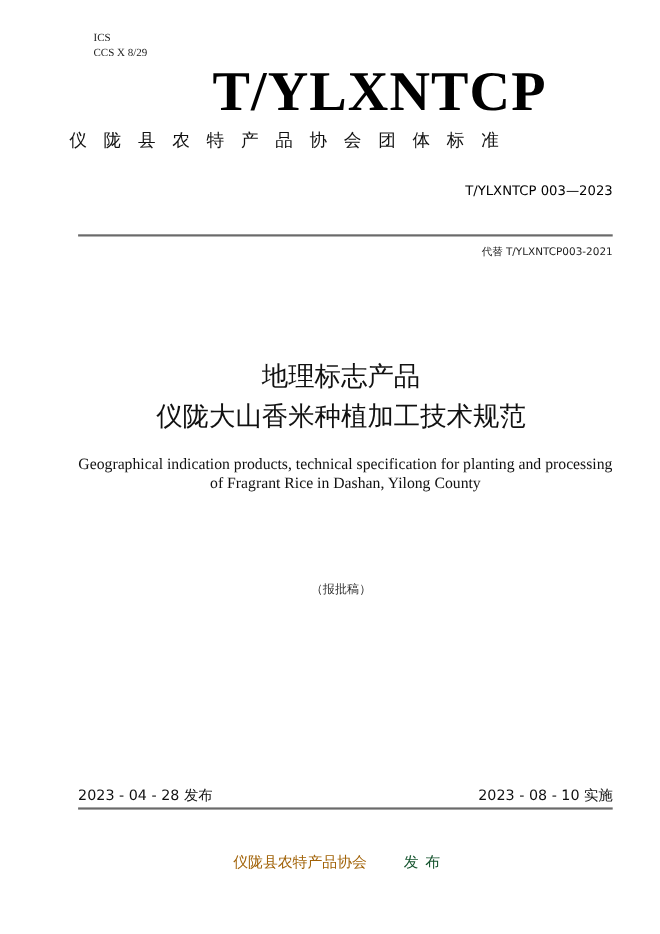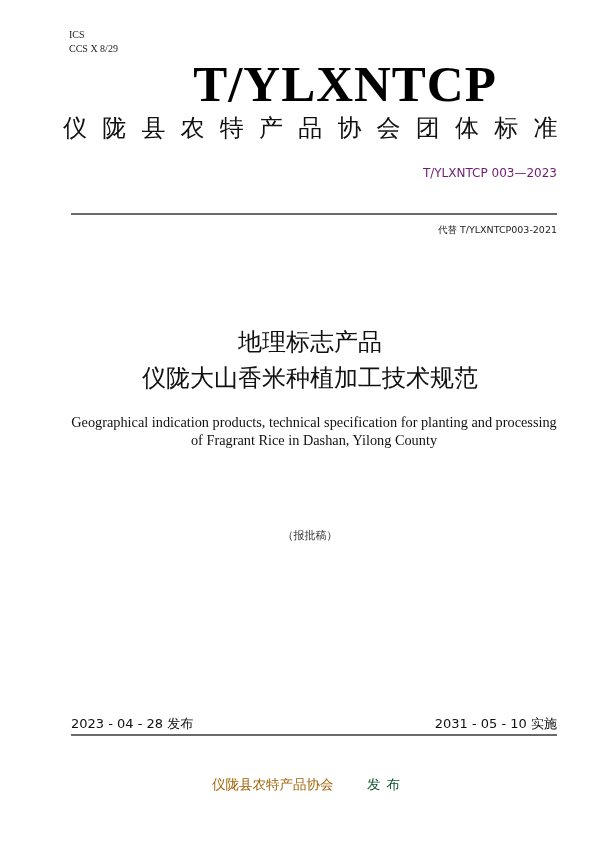--- a/index.html
+++ b/index.html
@@ -11,21 +11,21 @@
       width: 600px;
       height: 849px;
       position: relative;
       overflow: hidden;
       color: #111111;
       font-family: "DejaVu Sans", sans-serif;
     }
     .abs { position: absolute; }
 
     .classification {
-      left: 69px;
+      left: 85px;
       top: 28px;
       font-family: "Liberation Serif", serif;
       font-size: 10px;
       line-height: 14px;
       color: #222;
     }
     .classification div { white-space: pre; }
 
     .std-code {
       left: 0;
@@ -37,36 +37,36 @@
       font-size: 51px;
       line-height: 60px;
       letter-spacing: 1px;
       color: #000;
     }
 
     .org-title {
       left: 63px;
       top: 112px;
       font-family: "DejaVu Sans", sans-serif;
-      font-size: 24px;
+      font-size: 16px;
       line-height: 32px;
       letter-spacing: 15.2px;
       color: #111;
       white-space: nowrap;
       text-align: center;
     }
 
     .doc-number {
       right: 43px;
       top: 165px;
       font-family: "DejaVu Sans", sans-serif;
       font-size: 12px;
       line-height: 16px;
       text-align: right;
-      color: #701a75;
+      color: #000000;
       white-space: nowrap;
     }
     .doc-replaces {
       right: 43px;
       top: 183px;
       font-family: "DejaVu Sans", sans-serif;
       font-size: 9.5px;
       line-height: 14px;
       text-align: right;
       color: #222;
@@ -177,18 +177,18 @@
 
 <div class="abs title-zh title-zh-1">地理标志产品</div>
 <div class="abs title-zh title-zh-2">仪陇大山香米种植加工技术规范</div>
 
 <div class="abs title-en title-en-1">Geographical indication products, technical specification for planting and processing</div>
 <div class="abs title-en title-en-2">of Fragrant Rice in Dashan, Yilong County</div>
 
 <div class="abs draft-status">（报批稿）</div>
 
 <div class="abs date-issue">2023 - 04 - 28 发布</div>
-<div class="abs date-effective">2031 - 05 - 10 实施</div>
+<div class="abs date-effective">2023 - 08 - 10 实施</div>
 
 <div class="abs rule rule-bottom"></div>
 
 <div class="abs publisher">仪陇县农特产品协会</div>
 <div class="abs publisher-action">发布</div>
 
 </body></html>

